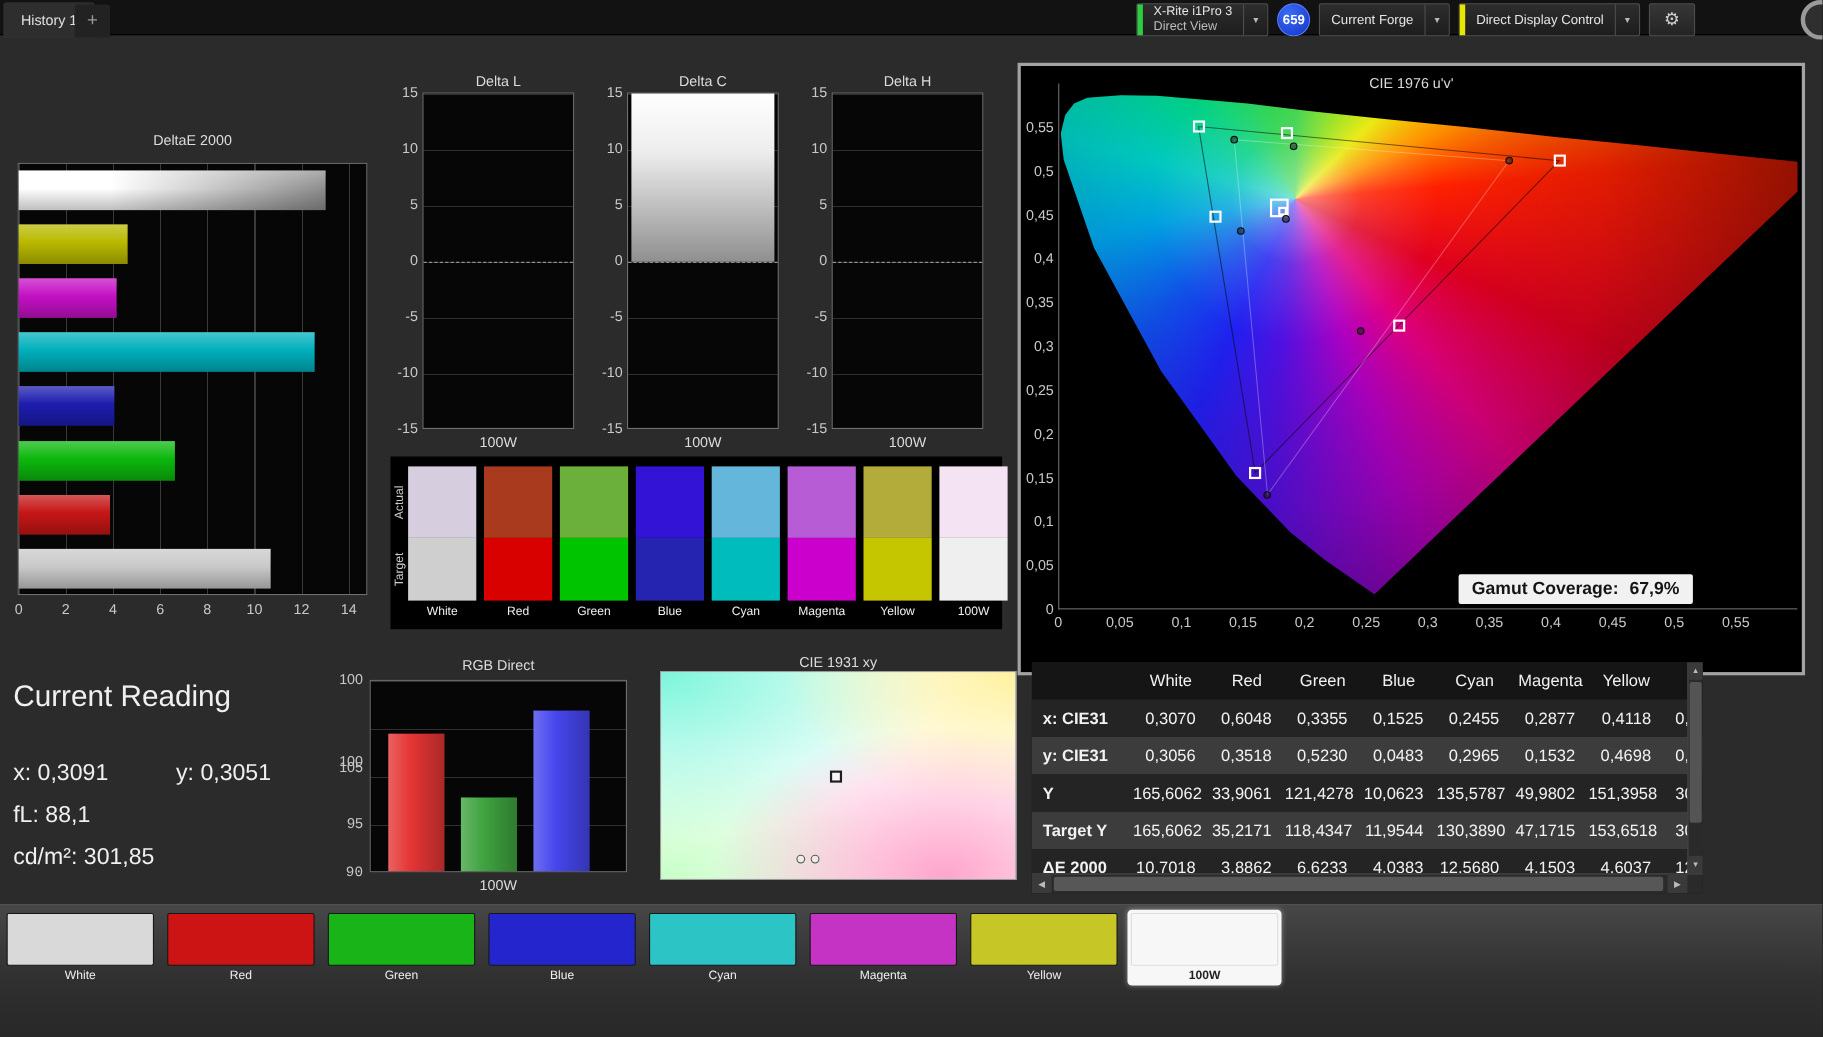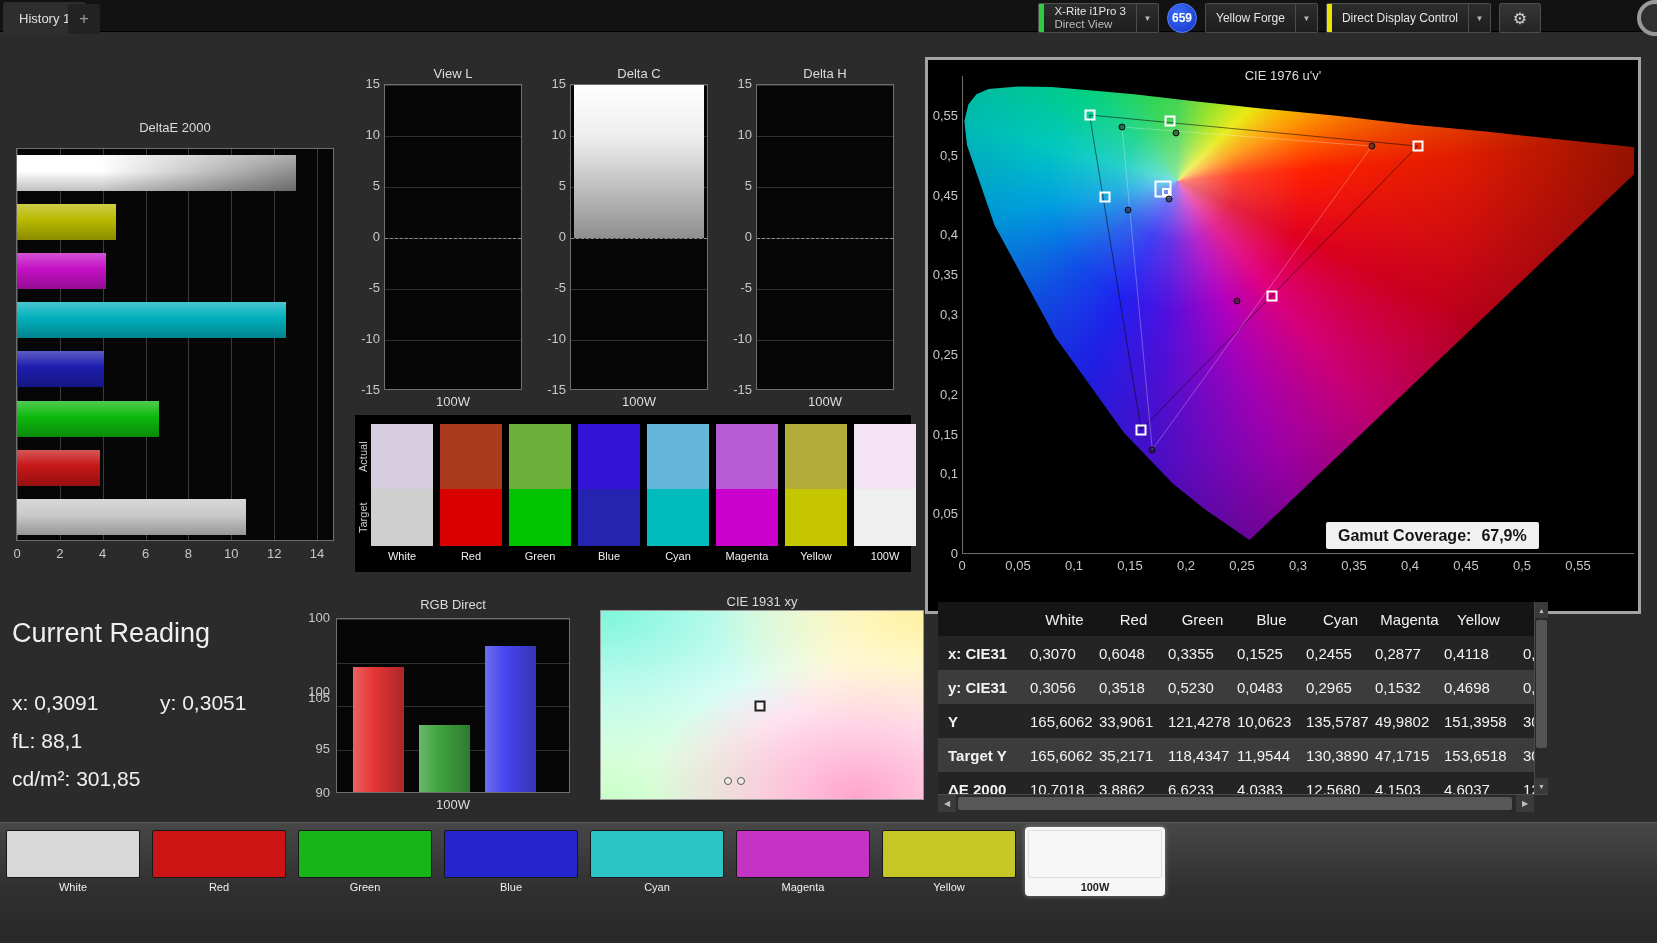--- a/index.html
+++ b/index.html
@@ -114,21 +114,21 @@
   #coverage { position:absolute; left:398px; top:462px; height:27px; padding:0 12px; background:#f1f1f1; color:#141414; font-size:16px; font-weight:bold; display:flex; align-items:center; gap:10px; border-radius:2px; }
 
   
   #results { position:absolute; left:938px; top:602px; width:610px; height:210px; overflow:hidden; background:#202020; }
   .trow { display:flex; height:34px; align-items:center; }
   .thead { background:#151515; }
   .odd { background:#242424; }
   .even { background:#3c3c3c; }
   .tcell { flex:0 0 69px; font-size:15px; color:#f2f2f2; text-align:center; overflow:hidden; white-space:nowrap; }
   .tlabel { flex:0 0 92px; font-weight:bold; text-align:left; padding-left:10px; }
-  .tval { text-align:left; padding-right:12px; }
+  .tval { text-align:right; padding-right:12px; }
   .tpartial { flex:0 0 40px; text-align:left !important; padding:0 0 0 10px; }
   .vscroll { position:absolute; right:0; top:0; width:14px; height:192px; background:#2a2a2a; border-left:1px solid #4a4a4a; }
   .varrow { position:absolute; left:0; width:13px; height:16px; background:#3a3a3a; color:#bbb; font-size:7px; display:flex; align-items:center; justify-content:center; }
   .varrow.top { top:0; } .varrow.bottom { bottom:0; }
   .vthumb { position:absolute; left:1px; top:18px; width:11px; height:128px; background:#545454; border-radius:2px; }
   .hscroll { position:absolute; left:0; top:192px; width:610px; height:18px; background:#2a2a2a; border-top:1px solid #4a4a4a; }
   .harrow { position:absolute; top:0; width:18px; height:17px; background:#3a3a3a; color:#bbb; font-size:8px; display:flex; align-items:center; justify-content:center; }
   .harrow.left { left:0; } .harrow.right { right:14px; }
   .hthumb { position:absolute; left:20px; right:36px; top:2px; height:13px; background:#575757; border-radius:2px; }
 
@@ -154,21 +154,21 @@
       <div class="widget">
         <div class="accent green"></div>
         <div class="wtext two">
           <span>X-Rite i1Pro 3</span>
           <span>Direct View</span>
         </div>
         <div class="ddarrow">▼</div>
       </div>
       <div class="badge">659</div>
       <div class="widget">
-        <div class="wtext">Yellow Forge</div>
+        <div class="wtext">Current Forge</div>
         <div class="ddarrow">▼</div>
       </div>
       <div class="widget">
         <div class="accent yellow"></div>
         <div class="wtext">Direct Display Control</div>
         <div class="ddarrow">▼</div>
       </div>
       <div class="gearbtn">
         <span>⚙</span>
       </div>
@@ -192,21 +192,21 @@
       <span style="left: 0px;">0</span>
       <span style="left: 42.857px;">2</span>
       <span style="left: 85.714px;">4</span>
       <span style="left: 128.571px;">6</span>
       <span style="left: 171.428px;">8</span>
       <span style="left: 214.285px;">10</span>
       <span style="left: 257.142px;">12</span>
       <span style="left: 299.999px;">14</span>
     </div>
 
-  <div class="chart-title" id="dl-title">View L</div>
+  <div class="chart-title" id="dl-title">Delta L</div>
   <div class="yticks" id="dl-yticks">
       <span style="top: -8px;">15</span>
       <span style="top: 43px;">10</span>
       <span style="top: 94px;">5</span>
       <span style="top: 145px;">0</span>
       <span style="top: 196px;">-5</span>
       <span style="top: 247px;">-10</span>
       <span style="top: 298px;">-15</span>
     </div>
   <div class="dplot" id="dl-plot">
@@ -309,21 +309,21 @@
     <span>cd/m²:</span>
     <span>301,85</span>
   </div>
 
   <div class="chart-title" id="rgb-title">RGB Direct</div>
   <div class="yticks" id="rgb-yticks">
       <span style="top: -8px;">100</span>
       <span style="top: 35.75px; margin-top: 36px;">105</span>
       <span style="top: 66px;">100</span>
       <span style="top: 123.25px;">95</span>
-      <span style="top: 167px;">90</span>
+      <span style="top: 167px; font-family: Liberation Mono, monospace;">90</span>
     </div>
   <div id="rgb-plot">
       <div class="vbar" style="left: 16px; height: 125px; background: rgb(229, 53, 53);"></div>
       <div class="vbar" style="left: 82px; height: 67px; background: rgb(63, 163, 63);"></div>
       <div class="vbar" style="left: 148px; height: 146px; background: rgb(70, 70, 238);"></div>
     </div>
   <div class="chart-xlabel" id="rgb-xlabel">100W</div>
 
   <div class="chart-title" id="xy-title">CIE 1931 xy</div>
   <div id="xy-plot">

